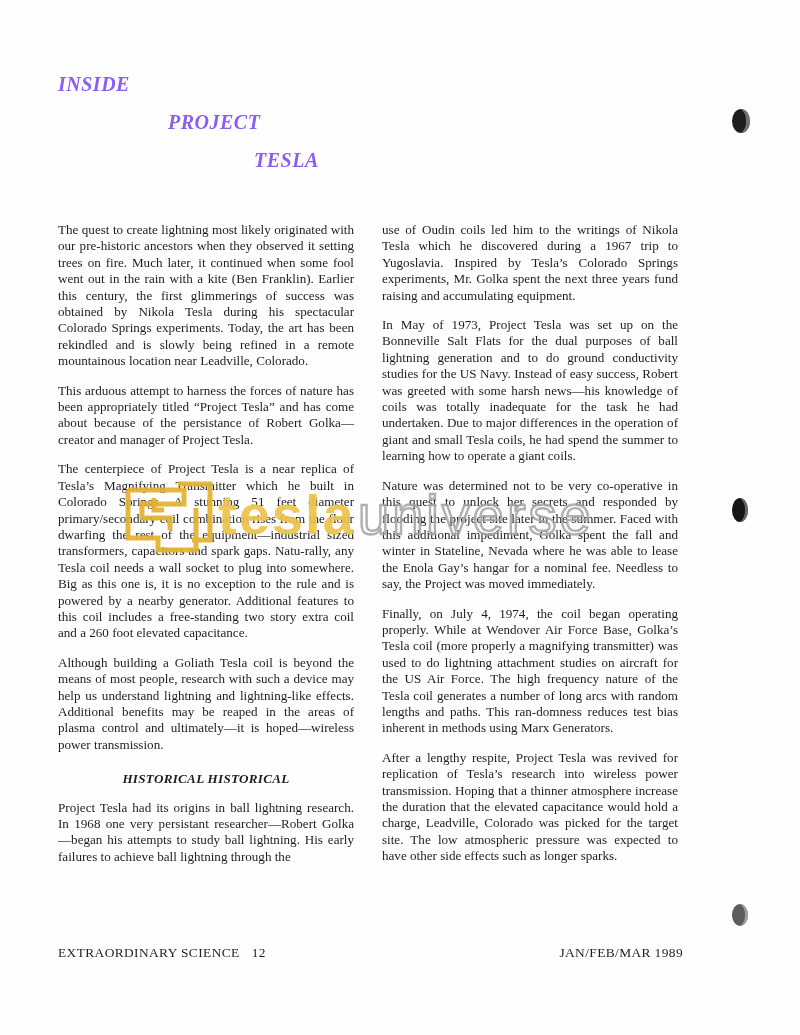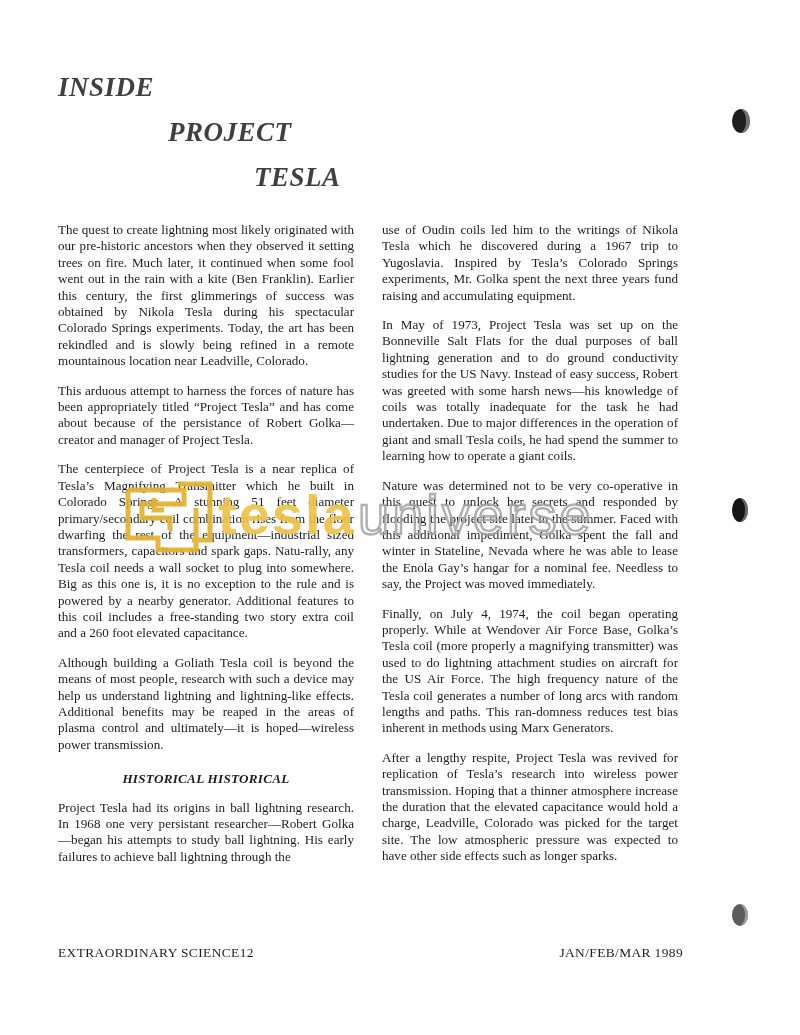--- a/index.html
+++ b/index.html
@@ -25,23 +25,23 @@
   
   .title-block {
     position: absolute;
     left: 58px;
     top: 74px;
     width: 420px;
   }
   .title-line {
     font-style: italic;
     font-weight: bold;
-    font-size: 27px;
+    font-size: 20px;
     letter-spacing: 0.5px;
-    color: #404040;
+    color: #8b5cf6;
     line-height: 1.0;
     margin: 0 0 18px 0;
     white-space: nowrap;
   }
   .title-line.l1 { margin-left: 0px; }
   .title-line.l2 { margin-left: 110px; }
   .title-line.l3 { margin-left: 196px; }
 
   
   .columns {
@@ -85,20 +85,21 @@
   .footer {
     position: absolute;
     left: 58px;
     top: 945px;
     width: 625px;
     display: flex;
     align-items: baseline;
     font-size: 13.4px;
     letter-spacing: 0.4px;
     color: #1d1d20;
+    gap: 12px;
   }
   .footer .f-left   { flex: 0 0 auto; }
   .footer .f-center { flex: 1 1 auto; padding-right: 54px;}
   .footer .f-right  { flex: 0 0 auto; }
 
   
   .watermark {
     position: absolute;
     left: 118px;
     top: 478px;

